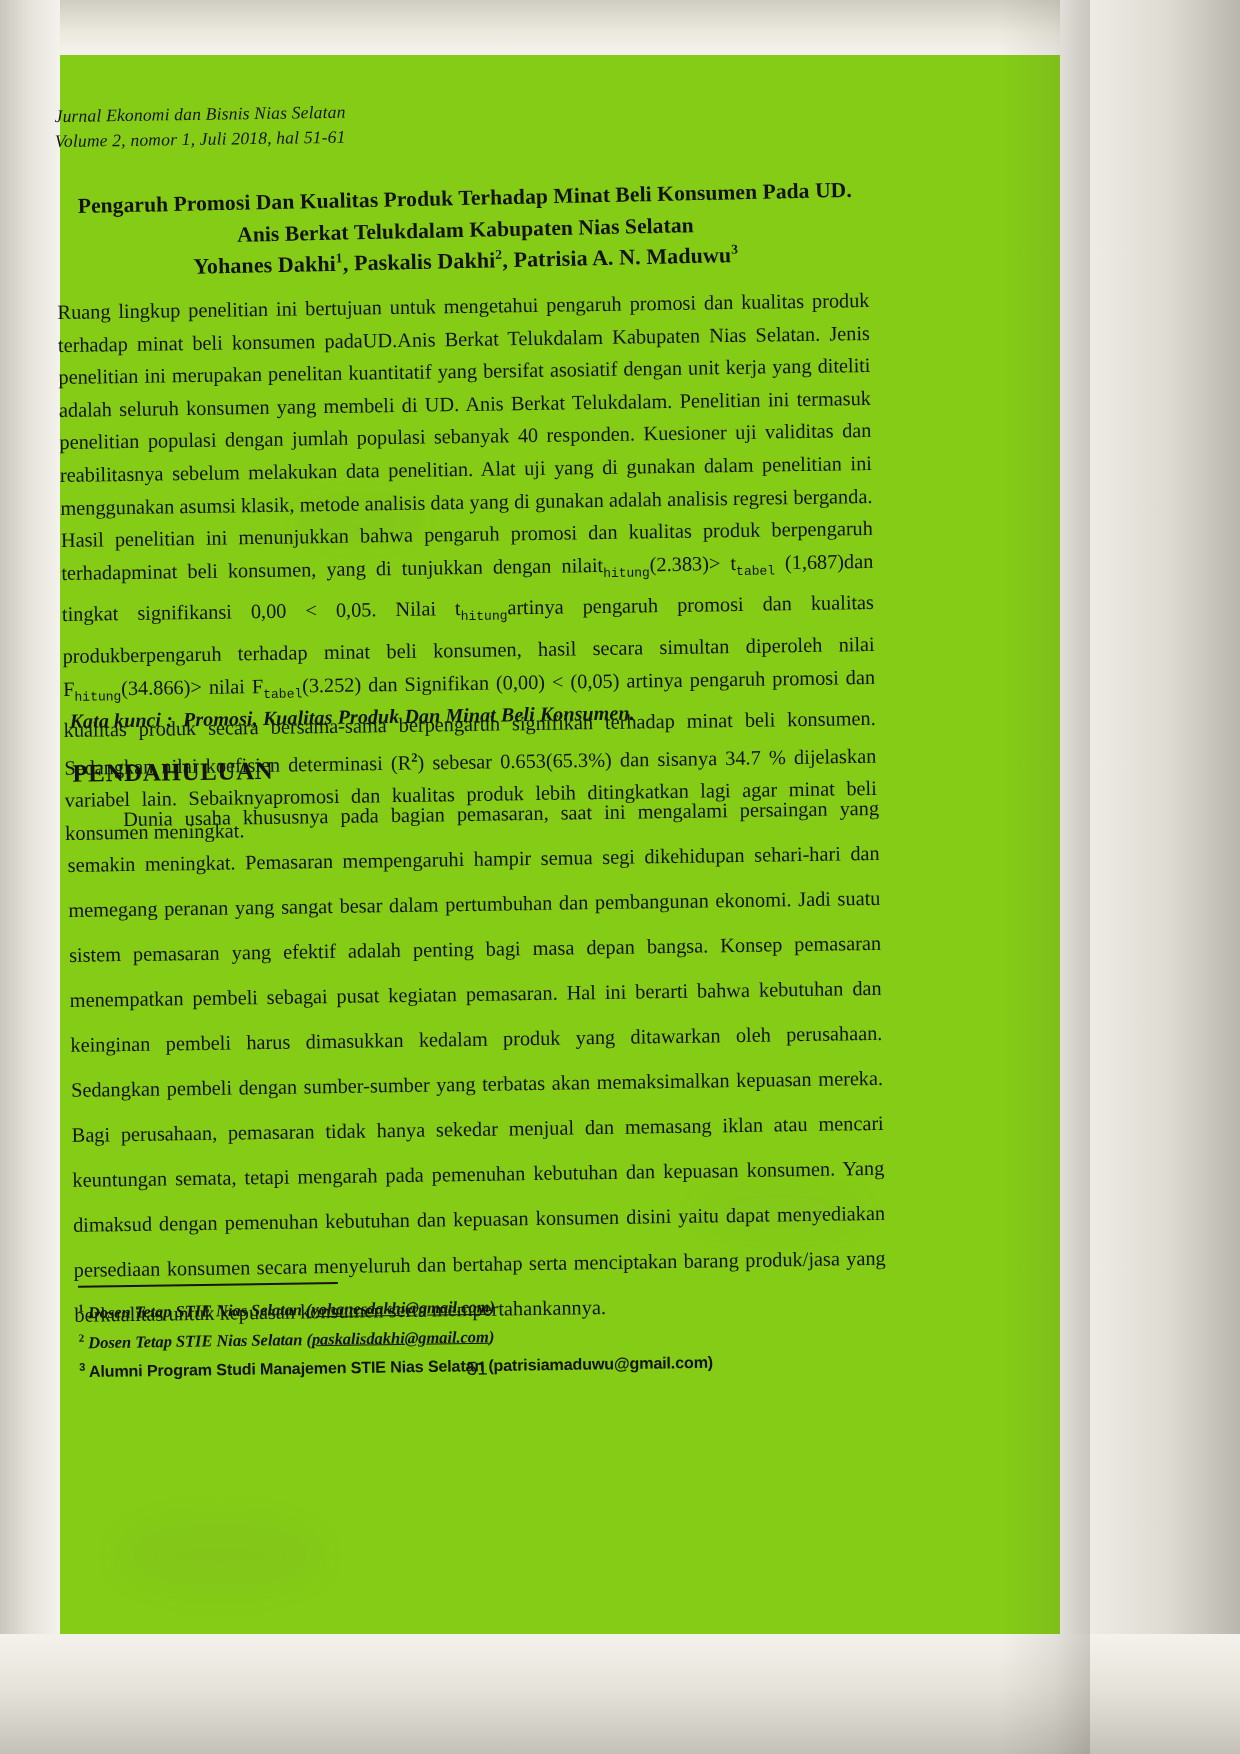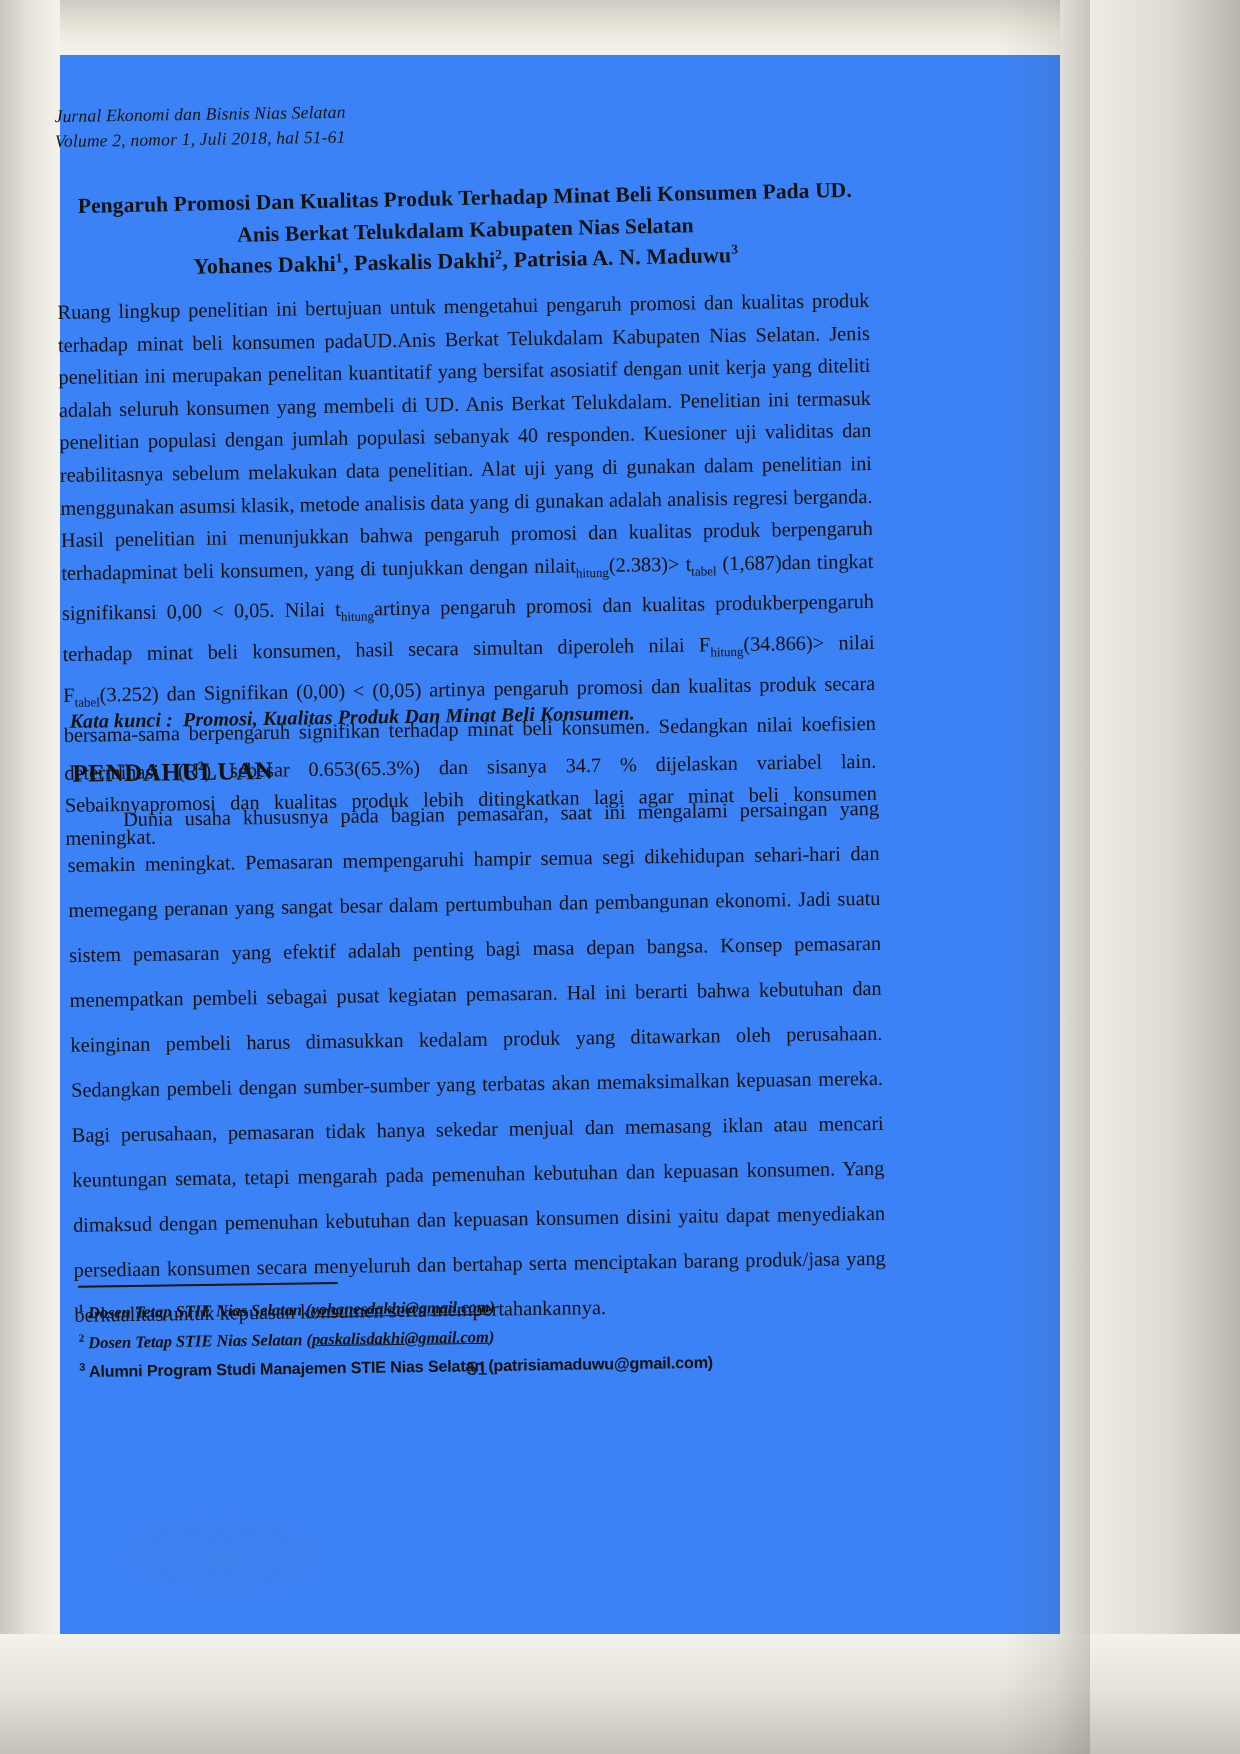--- a/index.html
+++ b/index.html
@@ -13,21 +13,21 @@
     overflow: hidden;
     font-family: "Liberation Serif", serif;
   }
 
   
   #scan {
     position: absolute;
     left: 0; top: 0;
     width: 1240px;
     height: 1754px;
-    background: #3b82f6;
+    background: #84cc16;
   }
   
   #edge-left {
     position: absolute;
     left: 0; top: 0;
     width: 60px; height: 1754px;
     background: linear-gradient(to right, #c9c6bd 0%, #e4e1d9 45%, #f4f2ec 100%);
   }
   #edge-right {
     position: absolute;
@@ -97,21 +97,21 @@
     left: 80px; top: 246px;
     width: 790px;
     text-align: center;
     font-family: "Liberation Serif", serif;
     font-weight: bold;
     font-size: 22px;
     letter-spacing: 0.1px;
     transform: rotate(-0.4deg);
   }
   sup { font-size: 0.62em; vertical-align: super; font-weight: bold; }
-  sub { font-size: 0.64em; vertical-align: sub; }
+  sub { font-size: 0.64em; vertical-align: sub; font-family: Liberation Mono, monospace; }
 
   
   #abstract {
     left: 66px; top: 288px;
     width: 812px;
     font-family: "Liberation Serif", serif;
     font-size: 20.4px;
     line-height: 32.6px;
     text-align: justify;
     text-justify: inter-word;

